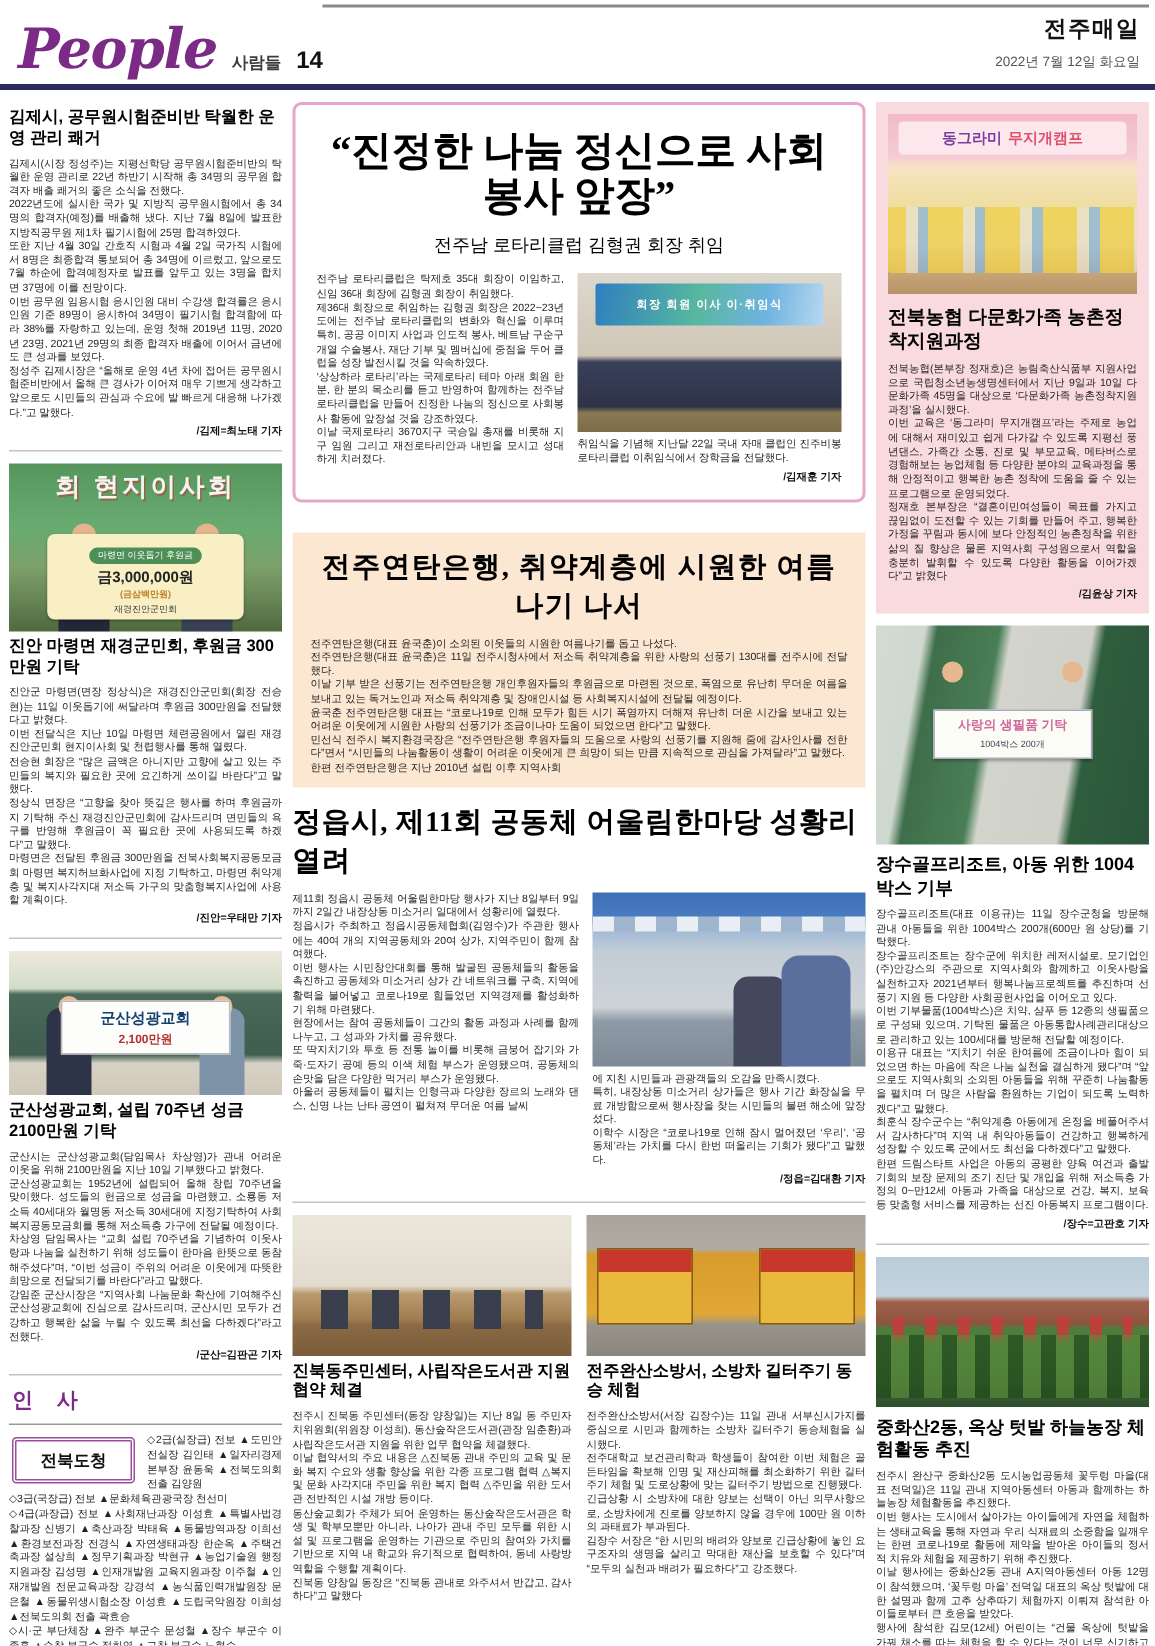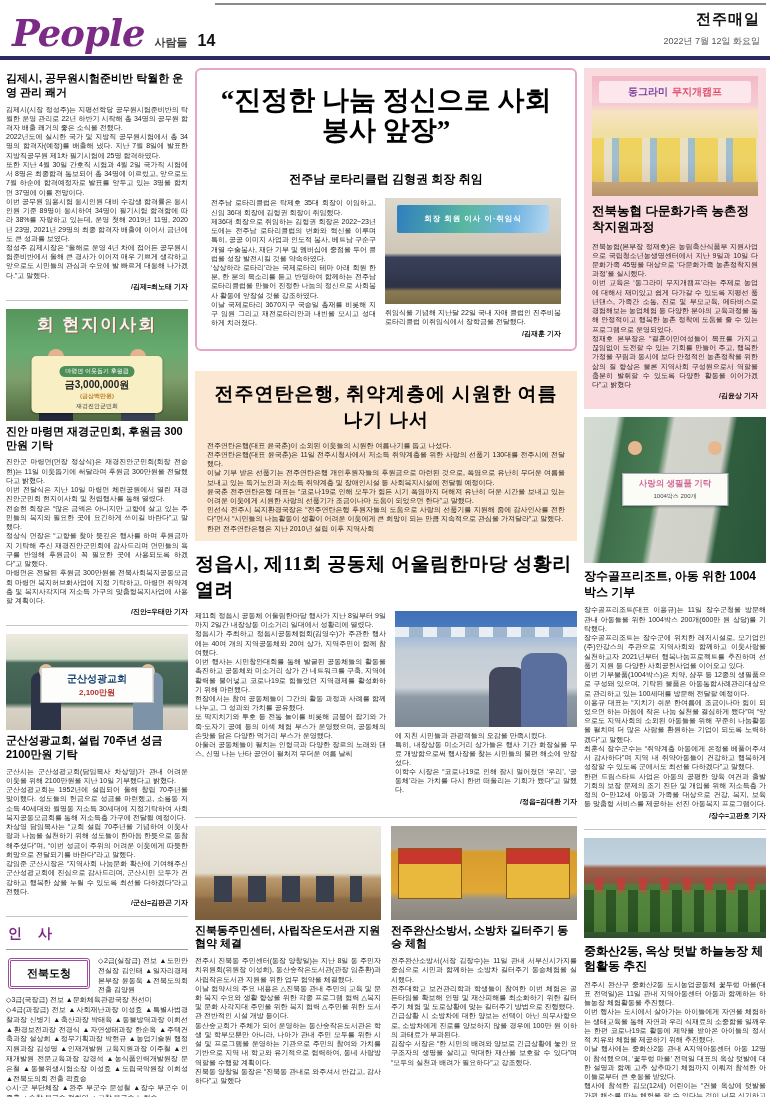--- a/index.html
+++ b/index.html
@@ -64,22 +64,22 @@
   
   .insa-title { color:#7b2a86; font-weight:bold; font-size:14px; letter-spacing:6px; margin:6px 0 6px 2px; }
   .insa-block { border-top:1px solid #999; padding-top:6px; }
   .org-box { float:left; border:3px double #9b4d9e; border-radius:3px; padding:5px 16px; font-weight:bold;
     font-size:11px; margin:2px 8px 3px 2px; color:#111; }
   .insa-list { font-size:7px; line-height:1.4; text-align:justify; white-space:pre-line; color:#222; }
 
   
   .rotary-box { border:2px solid #e7a6c8; border-radius:6px; padding:12px 14px 10px; background:#fff; }
   .hl-xl { font-family:"Liberation Serif","DejaVu Serif",serif; font-weight:bold; font-size:27px;
-    text-align:center; letter-spacing:0px; color:#000; line-height:1.1; margin:4px 0 26px; }
-  .subhead { text-align:center; font-weight:bold; font-size:12px; margin-bottom:10px; color:#000; }
+    text-align:center; letter-spacing:0px; color:#000; line-height:1.1; margin:4px 0 10px; }
+  .subhead { text-align:center; font-weight:normal; font-size:12px; margin-bottom:10px; color:#000; }
   .flex-row { display:flex; gap:9px; }
   .flex-row .txt { flex:1; }
   .rotary-photo-col { width:176px; flex:none; }
   .photo-rotary { height:106px;
     background:linear-gradient(180deg,#ddd8cd 0%,#cfc6b6 52%,#39405a 56%,#2e3346 84%,#8a7a52 88%,#7a6c48 100%); }
   .rotary-banner { position:absolute; top:7px; left:7%; right:7%; height:28px; border-radius:2px;
     background:linear-gradient(100deg,#2f7fbf 0%,#58b7a0 45%,#6fb3e0 75%,#b8d8f0 100%);
     color:#fff; font-size:7.5px; font-weight:bold; display:flex; align-items:center; justify-content:center; letter-spacing:1px; }
 
   .peach-box { background:#fbe7d2; padding:10px 12px 8px; margin-top:20px; }

